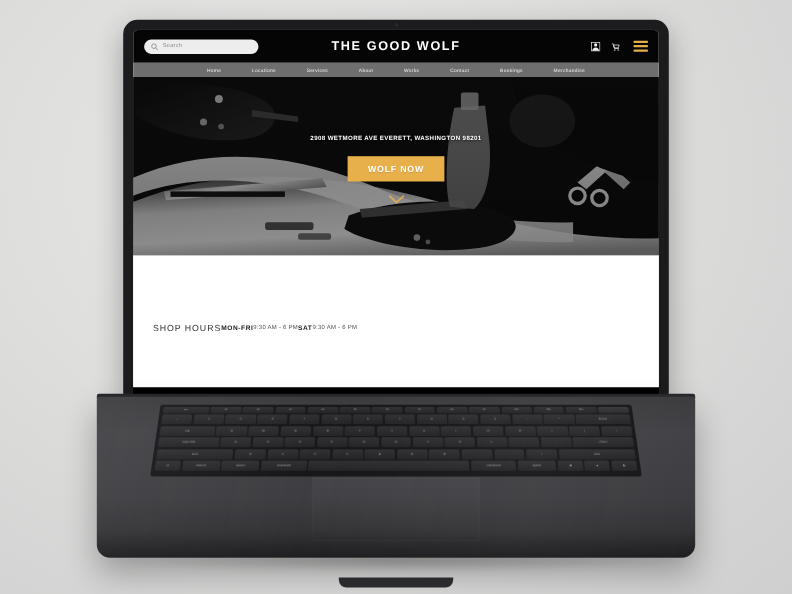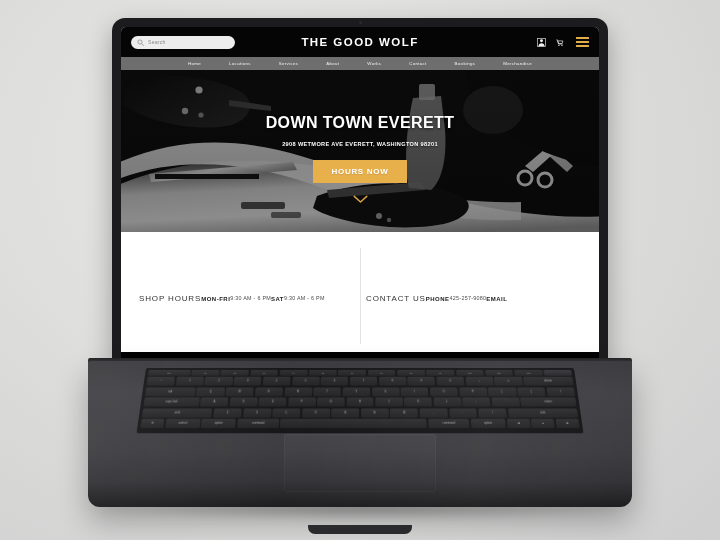--- a/index.html
+++ b/index.html
@@ -324,23 +324,22 @@
                 <circle cx="258" cy="146" r="3" fill="#dadada" opacity=".7"></circle>
                 <circle cx="268" cy="150" r="2.2" fill="#c7c7c7" opacity=".6"></circle>
 
                 <path d="M344 0 L478 0 L478 96 C 430 92, 382 64, 352 34 Z" fill="#0b0b0b"></path>
                 <ellipse cx="372" cy="40" rx="30" ry="24" fill="#1d1d1d"></ellipse>
               </svg>
             </div>
             <div class="hero-overlay"></div>
 
             <div class="hero-content">
-              <div class="hero-title">DOWN TOWN EVERETT</div>
               <div class="hero-sub">2908 WETMORE AVE EVERETT, WASHINGTON 98201</div>
-              <button class="book-btn">HOURS NOW</button>
+              <button class="book-btn">WOLF NOW</button>
               <span class="chev">
                 <svg viewBox="0 0 24 14" width="15" height="9">
                   <path d="M2 2 L12 11 L22 2" fill="none" stroke="#e8b04b" stroke-width="2.4" stroke-linecap="round" stroke-linejoin="round"></path>
                 </svg>
               </span>
             </div>
           </div>
 
           <div class="info">
 
@@ -350,29 +349,20 @@
               <div class="lbl">MON-FRI</div>
               <div class="sp-8"></div>
               <div class="val">9:30 AM - 6 PM</div>
               <div class="sp-10"></div>
               <div class="lbl">SAT</div>
               <div class="sp-8"></div>
               <div class="val">9:30 AM - 6 PM</div>
             </div>
 
 
-            <div class="col">
-              <div class="col-title">CONTACT US</div>
-              <div class="sp-16"></div>
-              <div class="lbl">PHONE</div>
-              <div class="sp-8"></div>
-              <div class="val">425-257-9080</div>
-              <div class="sp-22"></div>
-              <div class="lbl">EMAIL</div>
-            </div>
 
           </div>
 
         </div>
       </div>
     </div>
 
     <div class="hinge"></div>
 
     <div class="deck">

